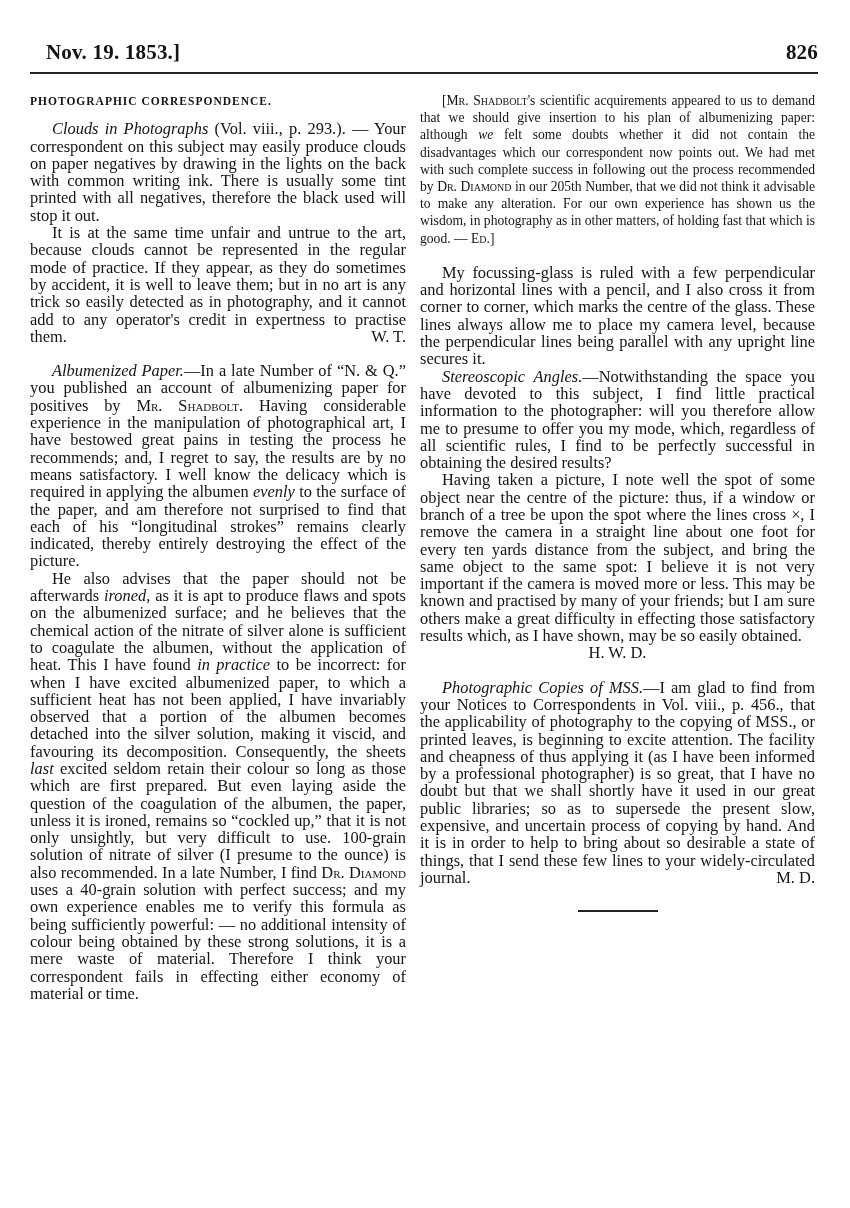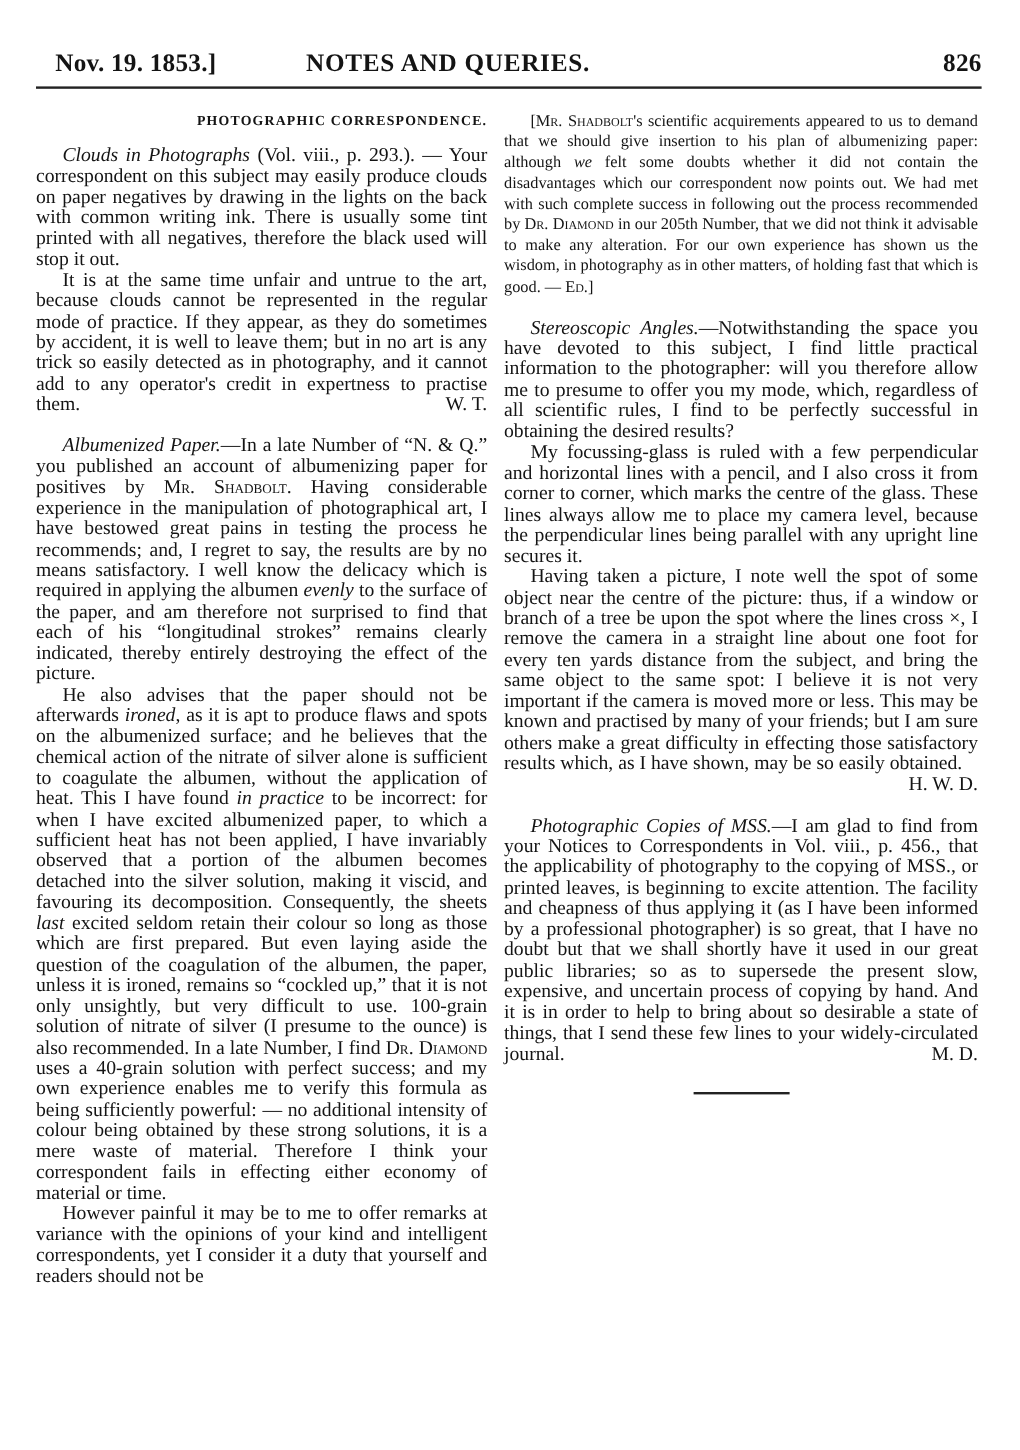--- a/index.html
+++ b/index.html
@@ -8,65 +8,63 @@
   .header { position:absolute; left:30px; top:40px; width:788px; height:30px; }
   .header span { position:absolute; top:0; font-size:21px; font-weight:bold; letter-spacing:0.2px; }
   .h-left { left:0;margin-left:16px; }
   .h-center { left:225px; letter-spacing:0.6px !important; }
   .h-right { right:0; }
   .rule { position:absolute; left:30px; top:72px; width:788px; height:2px; background:#222; }
   .col { position:absolute; top:86px; font-size:16.4px; line-height:17.3px; text-align:justify; }
   .col-left { left:30px; width:376px; }
   .col-right { left:420px; width:395px; }
   p { margin:0; text-indent:22px; }
-  .section-title { text-align:right; font-size:11.5px; font-weight:bold; letter-spacing:1px; text-indent:0; margin:7px 0 10px 0; }
+  .section-title { text-align:left; font-size:11.5px; font-weight:bold; letter-spacing:1px; text-indent:0; margin:7px 0 10px 0; }
   .article-gap { height:17px; }
   .sig { float:right; }
-  .sig-line { text-align:right; text-indent:0; }
+  .sig-line { text-align:center; text-indent:0; }
   .editor-note { font-size:13.6px; line-height:17.2px; margin-top:6px; }
   .sc { font-variant:small-caps;margin-top:48px; }
   i { font-style:italic; }
   .end-rule { width:80px; height:2px; background:#222; margin:24px auto 0 auto; }
 </style>
 </head>
 <body>
 
 <div class="header">
   <span class="h-left">Nov. 19. 1853.]</span>
-  <span class="h-center">NOTES AND QUERIES.</span>
   <span class="h-right">826</span>
 </div>
 <div class="rule"></div>
 
 <div class="col col-left">
   <p class="section-title">PHOTOGRAPHIC CORRESPONDENCE.</p>
 
   <div>
     <p><i>Clouds in Photographs</i><span> (Vol. viii., p. 293.). — Your correspondent on this subject may easily produce clouds on paper negatives by drawing in the lights on the back with common writing ink. There is usually some tint printed with all negatives, therefore the black used will stop it out.</span></p>
     <p><span>It is at the same time unfair and untrue to the art, because clouds cannot be represented in the regular mode of practice. If they appear, as they do sometimes by accident, it is well to leave them; but in no art is any trick so easily detected as in photography, and it cannot add to any operator's credit in expertness to practise them.</span><span class="sig">W. T.</span></p>
   </div>
 
   <div class="article-gap"></div>
 
   <div>
     <p><i>Albumenized Paper.</i><span>—In a late Number of “N. &amp; Q.” you published an account of albumenizing paper for positives by </span><span class="sc">Mr. Shadbolt.</span><span> Having considerable experience in the manipulation of photographical art, I have bestowed great pains in testing the process he recommends; and, I regret to say, the results are by no means satisfactory. I well know the delicacy which is required in applying the albumen </span><i>evenly</i><span> to the surface of the paper, and am therefore not surprised to find that each of his “longitudinal strokes” remains clearly indicated, thereby entirely destroying the effect of the picture.</span></p>
     <p><span>He also advises that the paper should not be afterwards </span><i>ironed</i><span>, as it is apt to produce flaws and spots on the albumenized surface; and he believes that the chemical action of the nitrate of silver alone is sufficient to coagulate the albumen, without the application of heat. This I have found </span><i>in practice</i><span> to be incorrect: for when I have excited albumenized paper, to which a sufficient heat has not been applied, I have invariably observed that a portion of the albumen becomes detached into the silver solution, making it viscid, and favouring its decomposition. Consequently, the sheets </span><i>last</i><span> excited seldom retain their colour so long as those which are first prepared. But even laying aside the question of the coagulation of the albumen, the paper, unless it is ironed, remains so “cockled up,” that it is not only unsightly, but very difficult to use. 100-grain solution of nitrate of silver (I presume to the ounce) is also recommended. In a late Number, I find </span><span class="sc">Dr. Diamond</span><span> uses a 40-grain solution with perfect success; and my own experience enables me to verify this formula as being sufficiently powerful: — no additional intensity of colour being obtained by these strong solutions, it is a mere waste of material. Therefore I think your correspondent fails in effecting either economy of material or time.</span></p>
-    <p><span>However painful it may be to me to offer remarks at variance with the opinions of your kind and intelligent correspondents, yet I consider it a duty that yourself and readers should not be</span></p>
   </div>
 </div>
 
 <div class="col col-right">
 
   <p class="editor-note"><span>[</span><span class="sc">Mr. Shadbolt</span><span>'s scientific acquirements appeared to us to demand that we should give insertion to his plan of albumenizing paper: although </span><i>we</i><span> felt some doubts whether it did not contain the disadvantages which our correspondent now points out. We had met with such complete success in following out the process recommended by </span><span class="sc">Dr. Diamond</span><span> in our 205th Number, that we did not think it advisable to make any alteration. For our own experience has shown us the wisdom, in photography as in other matters, of holding fast that which is good. — </span><span class="sc">Ed.</span><span>]</span></p>
 
   <div class="article-gap"></div>
 
   <div>
+    <p><span>My focussing-glass is ruled with a few perpendicular and horizontal lines with a pencil, and I also cross it from corner to corner, which marks the centre of the glass. These lines always allow me to place my camera level, because the perpendicular lines being parallel with any upright line secures it.</span></p>
     <p><i>Stereoscopic Angles.</i><span>—Notwithstanding the space you have devoted to this subject, I find little practical information to the photographer: will you therefore allow me to presume to offer you my mode, which, regardless of all scientific rules, I find to be perfectly successful in obtaining the desired results?</span></p>
-    <p><span>My focussing-glass is ruled with a few perpendicular and horizontal lines with a pencil, and I also cross it from corner to corner, which marks the centre of the glass. These lines always allow me to place my camera level, because the perpendicular lines being parallel with any upright line secures it.</span></p>
     <p><span>Having taken a picture, I note well the spot of some object near the centre of the picture: thus, if a window or branch of a tree be upon the spot where the lines cross ×, I remove the camera in a straight line about one foot for every ten yards distance from the subject, and bring the same object to the same spot: I believe it is not very important if the camera is moved more or less. This may be known and practised by many of your friends; but I am sure others make a great difficulty in effecting those satisfactory results which, as I have shown, may be so easily obtained.</span></p>
     <p class="sig-line">H. W. D.</p>
   </div>
 
   <div class="article-gap"></div>
 
   <div>
     <p><i>Photographic Copies of MSS.</i><span>—I am glad to find from your Notices to Correspondents in Vol. viii., p. 456., that the applicability of photography to the copying of MSS., or printed leaves, is beginning to excite attention. The facility and cheapness of thus applying it (as I have been informed by a professional photographer) is so great, that I have no doubt but that we shall shortly have it used in our great public libraries; so as to supersede the present slow, expensive, and uncertain process of copying by hand. And it is in order to help to bring about so desirable a state of things, that I send these few lines to your widely-circulated journal.</span><span class="sig">M. D.</span></p>
   </div>
 

